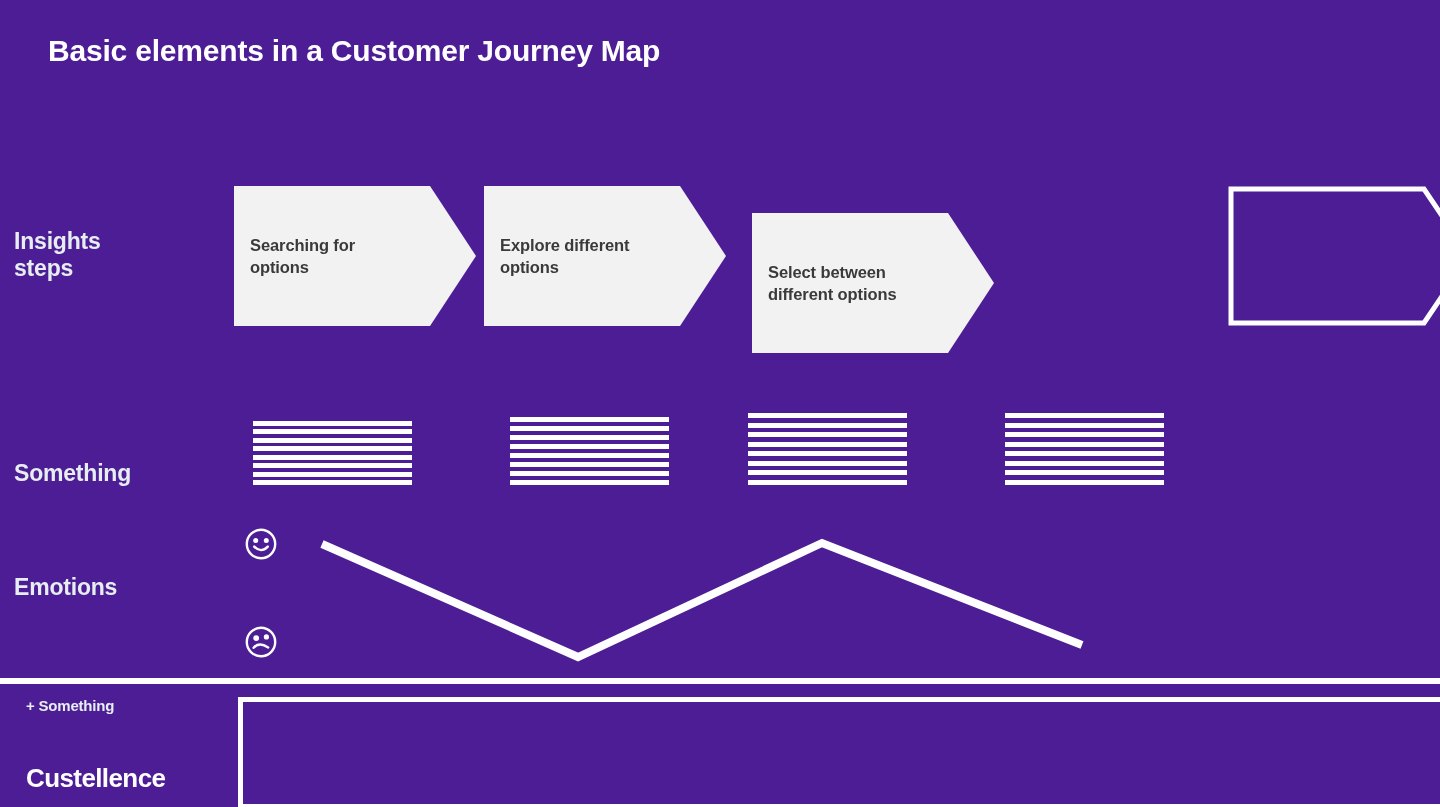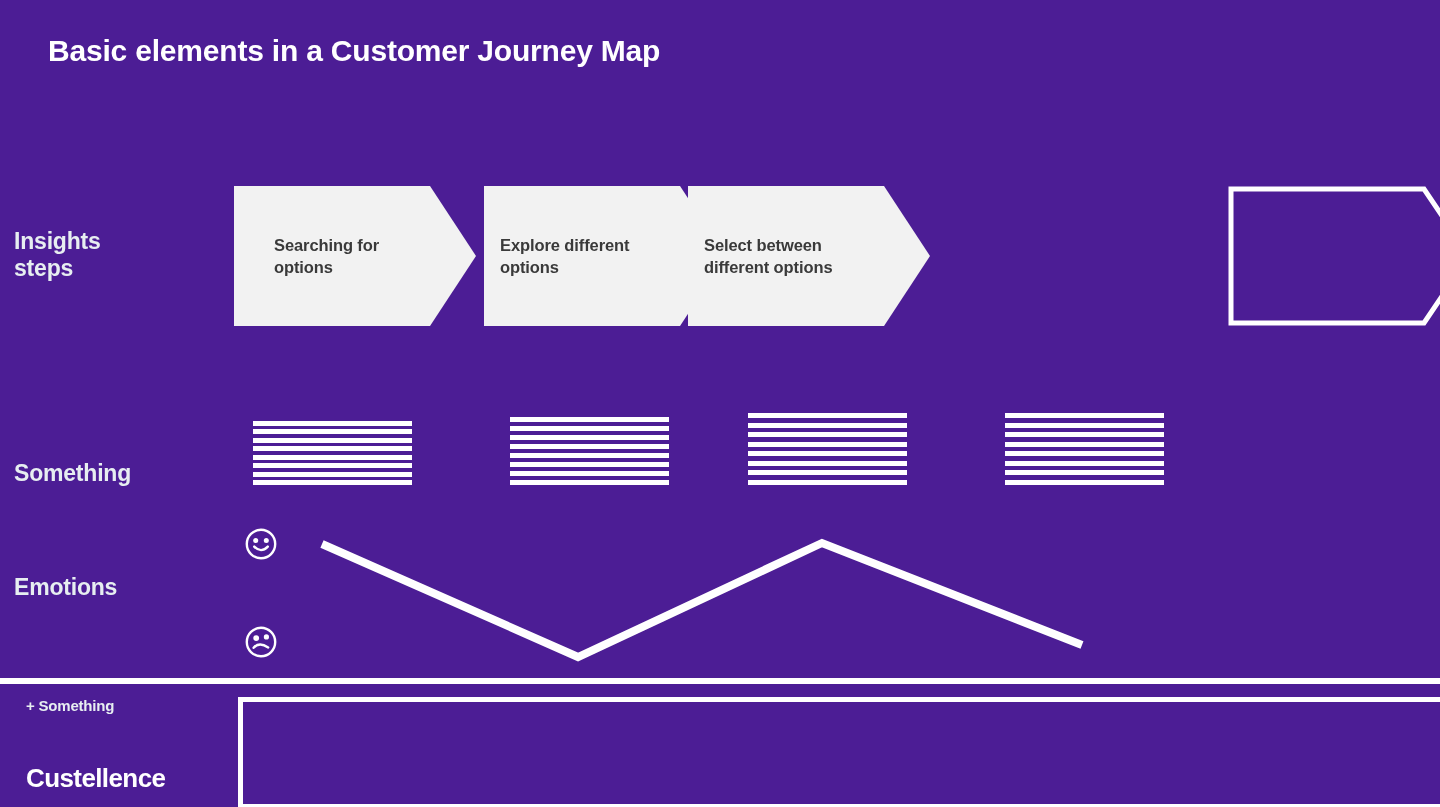--- a/index.html
+++ b/index.html
@@ -167,33 +167,33 @@
 <div class="board">
 
   <div class="page-title">Basic elements in a Customer Journey Map</div>
 
   <div class="row-label row-label-customers">
     <div>Insights</div>
     <div>steps</div>
   </div>
 
   <div class="steps-row" id="steps-row">
-      <div class="chevron" style="left: 234px; width: 242px; padding-left: 24px;">
+      <div class="chevron" style="left: 234px; width: 242px;">
         <div class="chevron-label">
           <div>Searching for</div>
           <div>options</div>
         </div>
       </div>
       <div class="chevron" style="left: 484px; width: 242px;">
         <div class="chevron-label">
           <div>Explore different</div>
           <div>options</div>
         </div>
       </div>
-      <div class="chevron" style="left: 688px; width: 242px;">
+      <div class="chevron" style="left: 752px; width: 242px; margin-top: 27px;">
         <div class="chevron-label">
           <div>Select between</div>
           <div>different options</div>
         </div>
       </div>
       <div class="chevron chevron-empty" style="left: 1228px; width: 242px;">
         <svg class="outline-svg" viewBox="0 0 242 140" preserveAspectRatio="none">
           <path d="M3 3 H196 L241 70 L196 137 H3 Z" fill="none" stroke="#ffffff" stroke-width="5"></path>
         </svg>
       </div>

